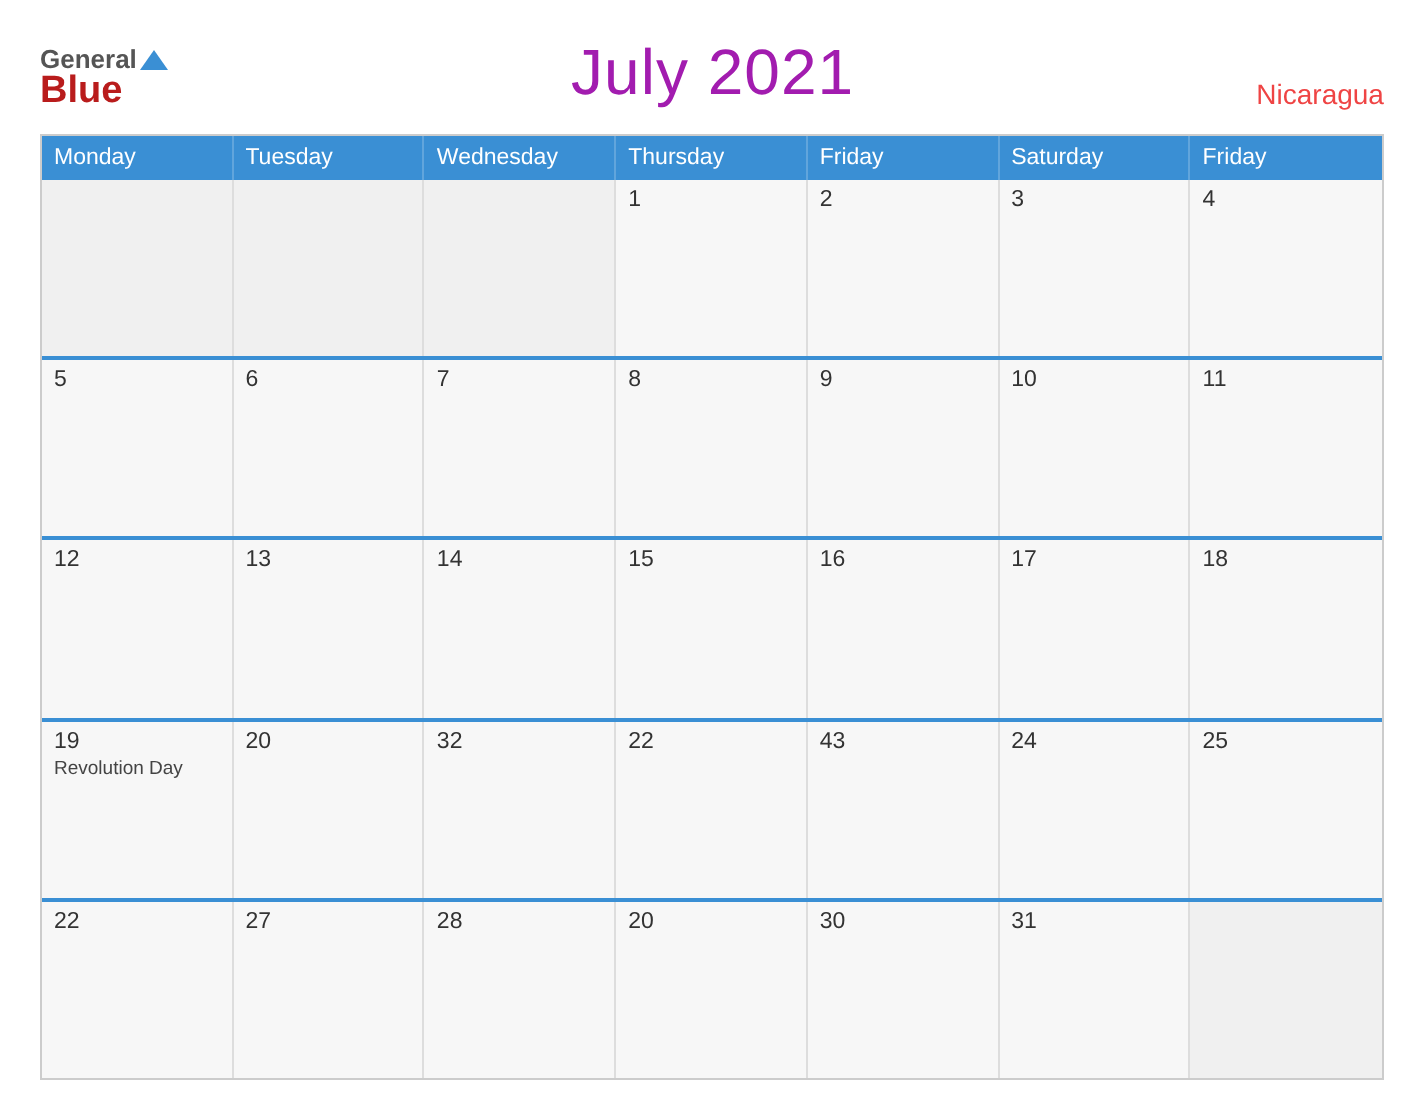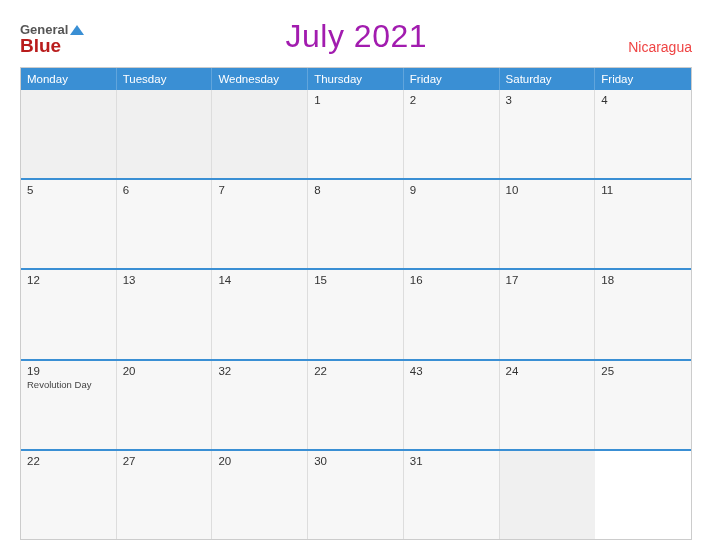--- a/index.html
+++ b/index.html
@@ -244,20 +244,23 @@
           </div>
         </div>
         <div class="cal-week">
           <div class="cal-cell">
             <span class="day-num">22</span>
           </div>
           <div class="cal-cell">
             <span class="day-num">27</span>
           </div>
           <div class="cal-cell">
+            <span class="day-num">28</span>
+          </div>
+          <div class="cal-cell">
             <span class="day-num">20</span>
           </div>
           <div class="cal-cell">
             <span class="day-num">30</span>
           </div>
           <div class="cal-cell">
             <span class="day-num">31</span>
           </div>
           <div class="cal-cell empty"></div>
         </div>

